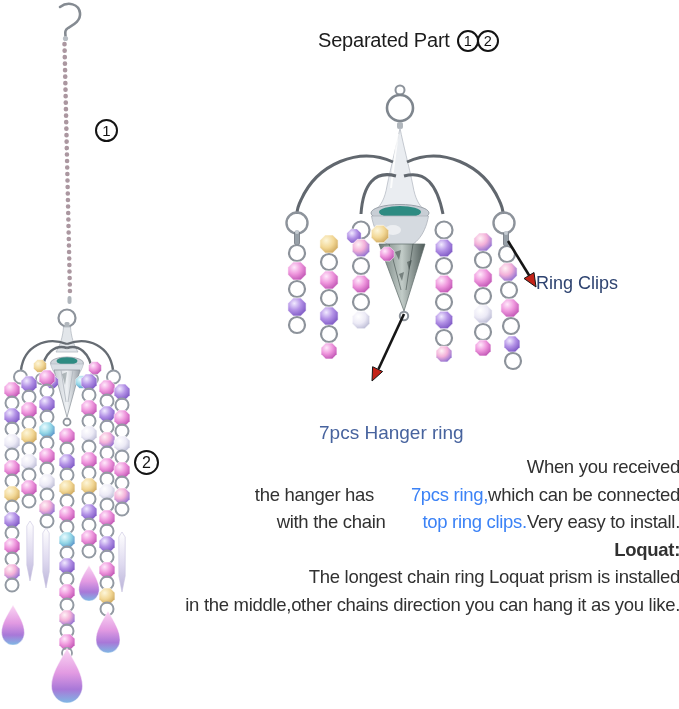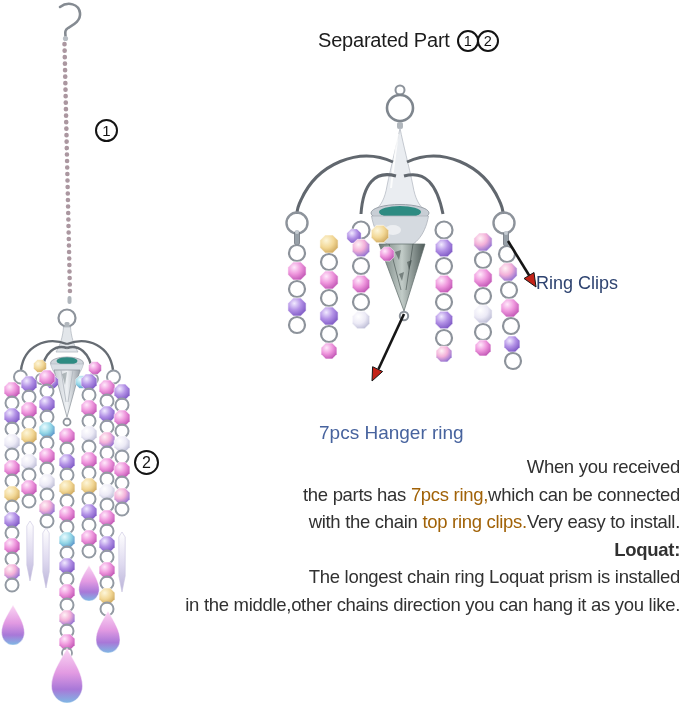--- a/index.html
+++ b/index.html
@@ -20,21 +20,21 @@
   .fig-badge.one{left:95px;top:119px;width:23px;height:23px;font-size:15px;}
   .fig-badge.two{left:134px;top:450px;width:25px;height:25px;font-size:16px;}
   
   .callout{position:absolute;white-space:nowrap;}
   .ring-clips{left:536px;top:273px;font-size:18px;color:#2e4370;}
   .hanger-ring{left:319px;top:394px;font-size:19px;color:#47639e;margin-top:28px;}
   
   .instr{position:absolute;left:132px;top:453px;width:548px;text-align:right;
          font-size:18.5px;line-height:27.6px;letter-spacing:-0.3px;color:#313131;}
   .instr-line{white-space:nowrap;}
-  .hl{color:#a16207;}
+  .hl{color:#3b82f6;margin-left:32px;}
   .b{font-weight:700;}
   svg{display:block;}
 </style>
 </head>
 <body>
 
 <div class="canvas">
 
   <svg class="abs" style="left:0;top:0" width="140" height="709" viewBox="0 0 140 709">
     <defs>
@@ -404,20 +404,20 @@
   </div>
 
   <div class="fig-badge one">1</div>
   <div class="fig-badge two">2</div>
 
   <div class="callout ring-clips">Ring Clips</div>
   <div class="callout hanger-ring">7pcs Hanger ring</div>
 
   <div class="instr">
       <div class="instr-line"><span>When you received</span></div>
-      <div class="instr-line"><span>the parts has </span><span class="hl">7pcs ring,</span><span>which can be connected</span></div>
+      <div class="instr-line"><span>the hanger has </span><span class="hl">7pcs ring,</span><span>which can be connected</span></div>
       <div class="instr-line"><span>with the chain </span><span class="hl">top ring clips.</span><span>Very easy to install.</span></div>
       <div class="instr-line"><span class="b">Loquat:</span></div>
       <div class="instr-line"><span>The longest chain ring Loquat prism is installed</span></div>
       <div class="instr-line"><span>in the middle,other chains direction you can hang it as you like.</span></div>
     </div>
 
 </div>
 
 </body></html>

